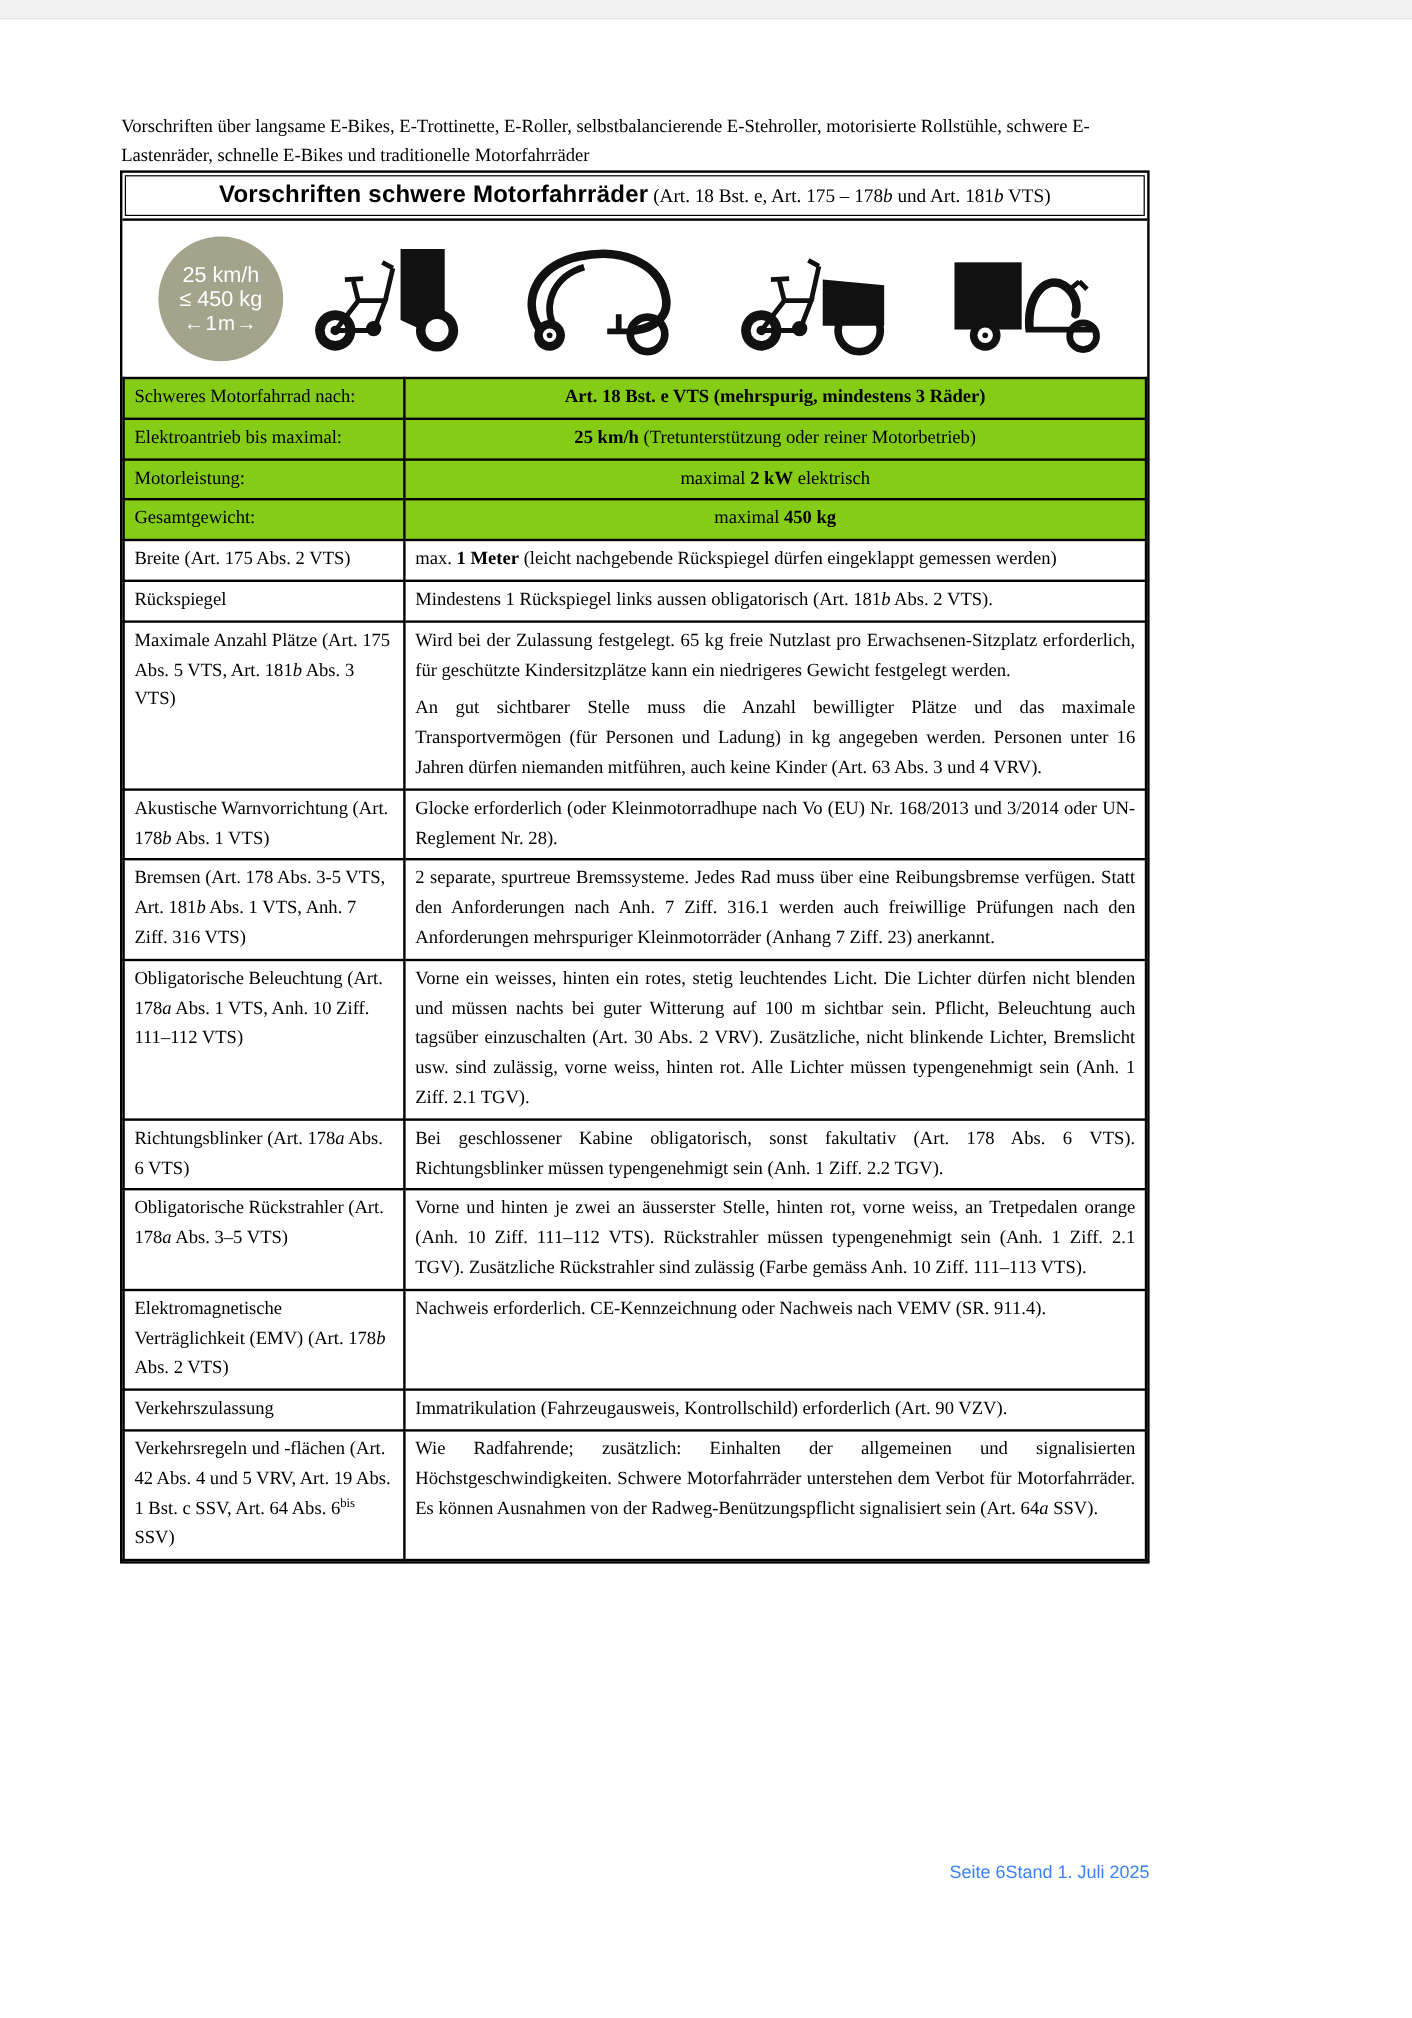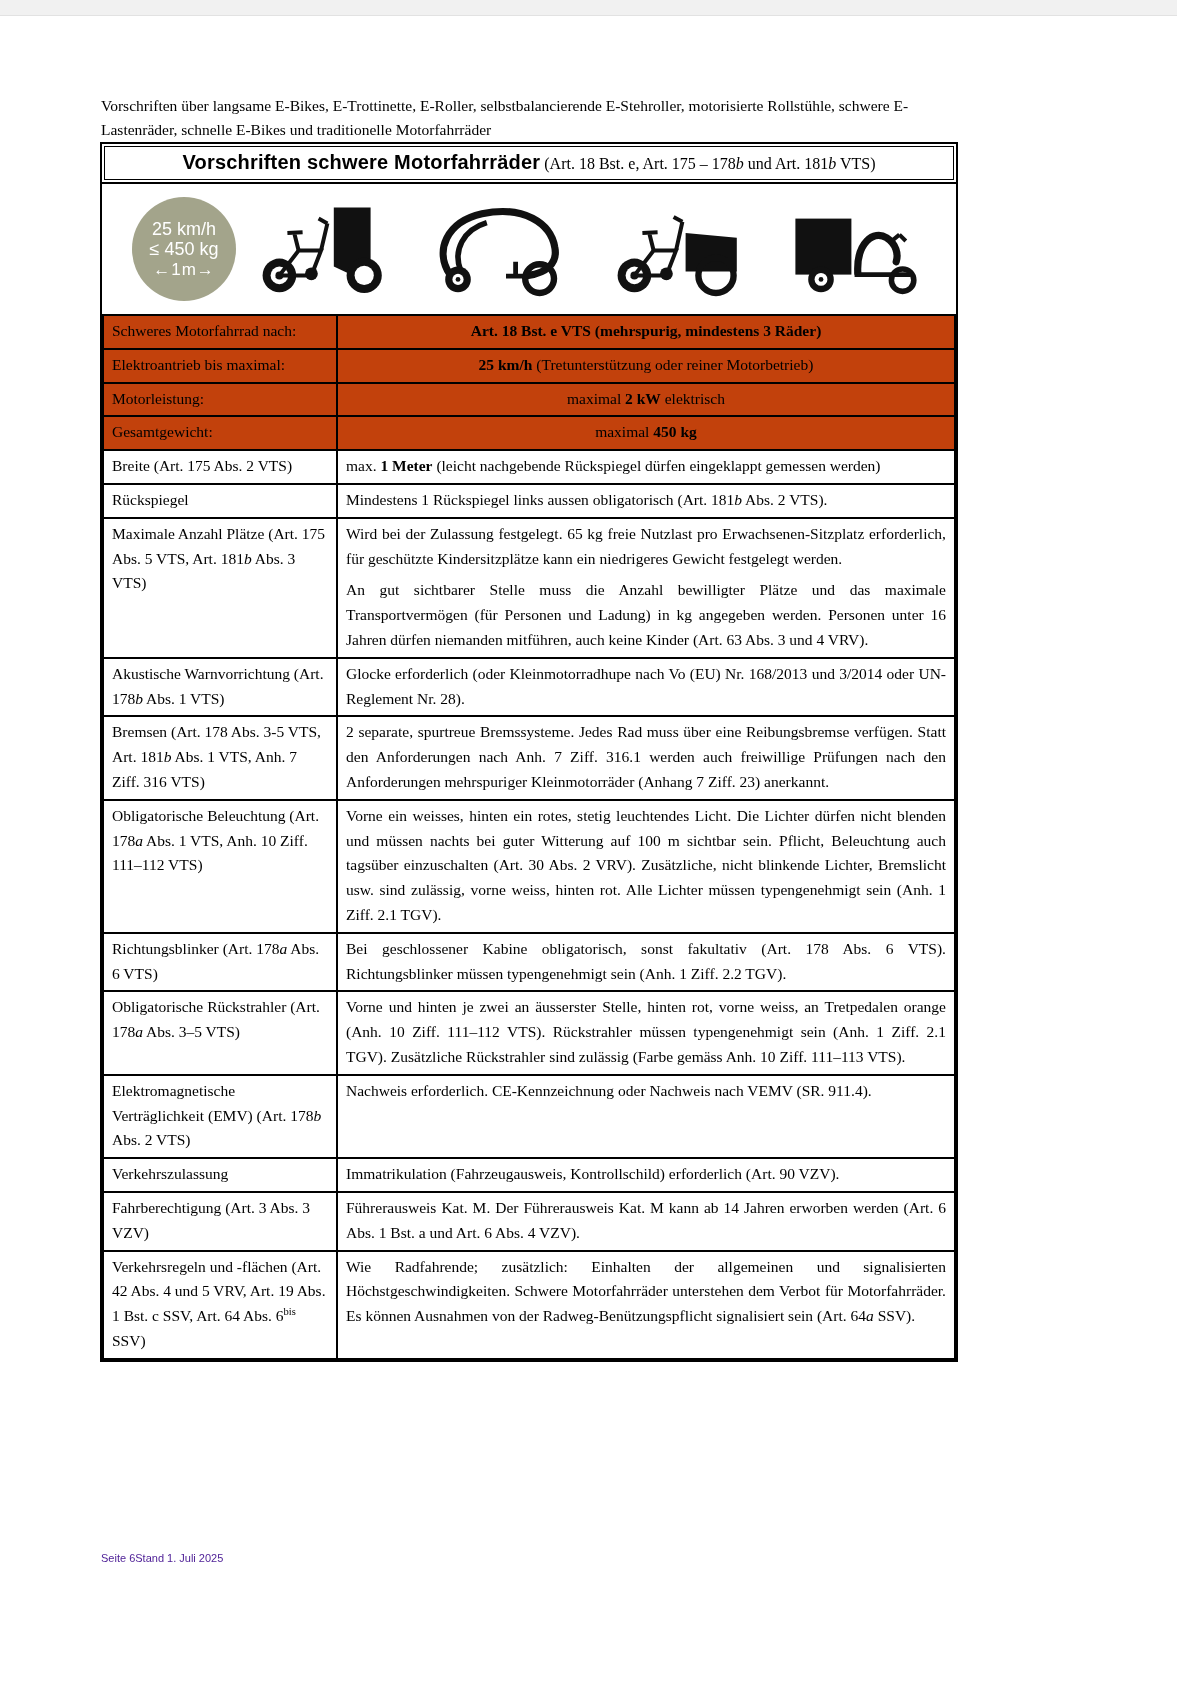--- a/index.html
+++ b/index.html
@@ -19,29 +19,29 @@
     display:flex;flex-direction:column;align-items:center;justify-content:center;
     font-family:"Liberation Sans", sans-serif;color:#fff;line-height:1.15;
   }
   .badge .l1,.badge .l2{font-size:18px;}
   .badge .l3{font-size:17px;letter-spacing:1px;}
   .icons{flex:1;display:flex;align-items:center;justify-content:space-around;}
   .veh{height:96px;width:150px;}
   table.rules{width:100%;border-collapse:collapse;table-layout:fixed;font-size:15.5px;}
   table.rules td{border:2px solid #000;vertical-align:top;padding:3px 8px 4px 8px;line-height:1.6;}
   table.rules td.lbl{width:216px;}
-  tr.hl td{background:#c2410c;}
+  tr.hl td{background:#84cc16;}
   td.center{text-align:center;}
   td.just{text-align:justify;}
   .b{font-weight:bold;}
   .i{font-style:italic;}
   sup{font-size:0.68em;line-height:0;text-align:center;}
   .para-gap{margin-top:7px;}
-  .footer{position:absolute;left:101px;top:1552px;width:857px;display:flex;justify-content:flex-start;
-    font-family:"Liberation Sans", sans-serif;font-size:11px;color:#4c1d95;}
+  .footer{position:absolute;left:101px;top:1552px;width:857px;display:flex;justify-content:flex-end;
+    font-family:"Liberation Sans", sans-serif;font-size:15px;color:#3b82f6;}
 </style>
 </head>
 <body>
 
 <div class="topbar"></div>
 
 <p class="intro">Vorschriften über langsame E-Bikes, E-Trottinette, E-Roller, selbstbalancierende E-Stehroller, motorisierte Rollstühle, schwere E-Lastenräder, schnelle E-Bikes und traditionelle Motorfahrräder</p>
 
 <div class="doc">
 
@@ -187,26 +187,20 @@
             <div><span>Nachweis erforderlich. CE-Kennzeichnung oder Nachweis nach VEMV (SR. 911.4).</span></div>
           </td>
         </tr>
         <tr>
           <td class="lbl"><span>Verkehrszulassung</span></td>
           <td class="val ">
             <div><span>Immatrikulation (Fahrzeugausweis, Kontrollschild) erforderlich (Art. 90 VZV).</span></div>
           </td>
         </tr>
         <tr>
-          <td class="lbl"><span>Fahrberechtigung (Art. 3 Abs. 3 VZV)</span></td>
-          <td class="val just">
-            <div><span>Führerausweis Kat. M. Der Führerausweis Kat. M kann ab 14 Jahren erworben werden (Art. 6 Abs. 1 Bst. a und Art. 6 Abs. 4 VZV).</span></div>
-          </td>
-        </tr>
-        <tr>
           <td class="lbl"><span>Verkehrsregeln und -flächen (Art. 42 Abs. 4 und 5 VRV, Art. 19 Abs. 1 Bst. c SSV, Art. 64 Abs. 6</span><sup>bis</sup><span> SSV)</span></td>
           <td class="val just">
             <div><span>Wie Radfahrende; zusätzlich: Einhalten der allgemeinen und signalisierten Höchstgeschwindigkeiten. Schwere Motorfahrräder unterstehen dem Verbot für Motorfahrräder. Es können Ausnahmen von der Radweg-Benützungspflicht signalisiert sein (Art. 64</span><span class="i">a</span><span> SSV).</span></div>
           </td>
         </tr>
       </tbody>
   </table>
 </div>
 
 <div class="footer">

